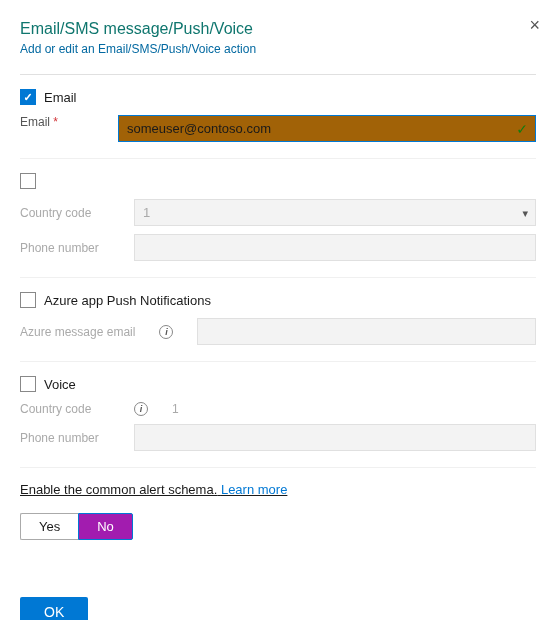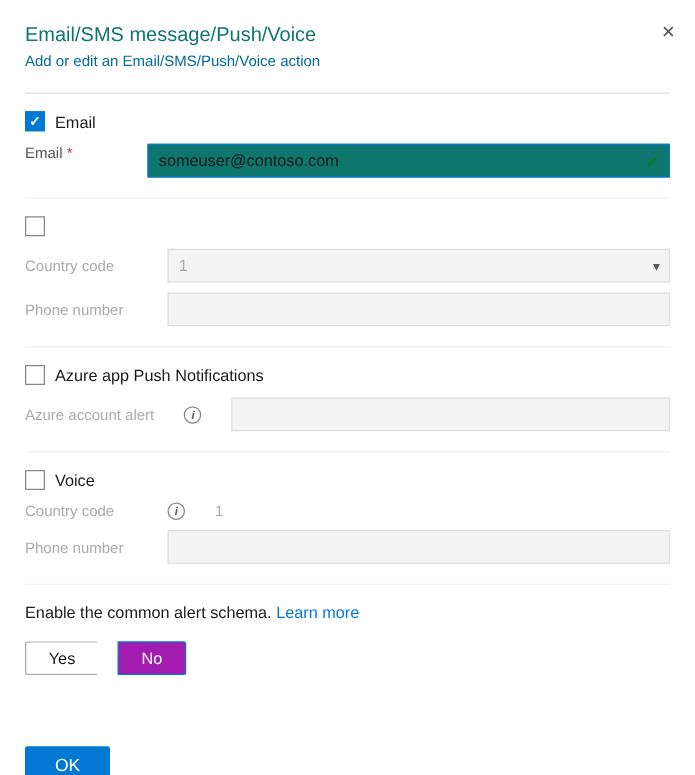--- a/index.html
+++ b/index.html
@@ -103,21 +103,21 @@
       flex: 1;
       position: relative;
     }
     .text-input {
       width: 100%;
       border: 1px solid #0078d4;
       padding: 5px 28px 5px 8px;
       font-size: 13px;
       color: #1a1a1a;
       outline: none;
-      background: #0f766e;
+      background: #a16207;
     }
     .input-check {
       position: absolute;
       right: 8px;
       top: 50%;
       transform: translateY(-50%);
       color: #107c10;
       font-size: 14px;
     }
     .select-wrap {
@@ -165,31 +165,32 @@
       height: 1px;
       background: #f0f0f0;
       margin: 8px 0 14px 0;
     }
 
     
     .alert-schema {
       margin: 10px 0 16px 0;
       font-size: 13px;
       color: #1a1a1a;
+      text-decoration: underline;
     }
     .alert-schema a {
       color: #0078d4;
       text-decoration: none;
       cursor: pointer;
     }
 
     
     .toggle-group {
       display: flex;
-      gap: 16px;
+      gap: 0;
       margin-bottom: 20px;
     }
     .toggle-btn {
       border: 1px solid #aaa;
       background: #fff;
       padding: 5px 18px;
       font-size: 13px;
       cursor: pointer;
       color: #1a1a1a;
     }
@@ -301,21 +302,21 @@
 
   <div class="section-divider"></div>
 
   
   <div class="section">
     <div class="section-header">
       <div class="checkbox"></div>
       <span class="section-label">Azure app Push Notifications</span>
     </div>
     <div class="inline-field">
-      <span class="inline-label">Azure account alert</span>
+      <span class="inline-label">Azure message email</span>
       <span class="info-icon">i</span>
       <input class="azure-input" type="text" disabled="" style="">
     </div>
   </div>
 
   <div class="section-divider"></div>
 
   
   <div class="section">
     <div class="section-header">

